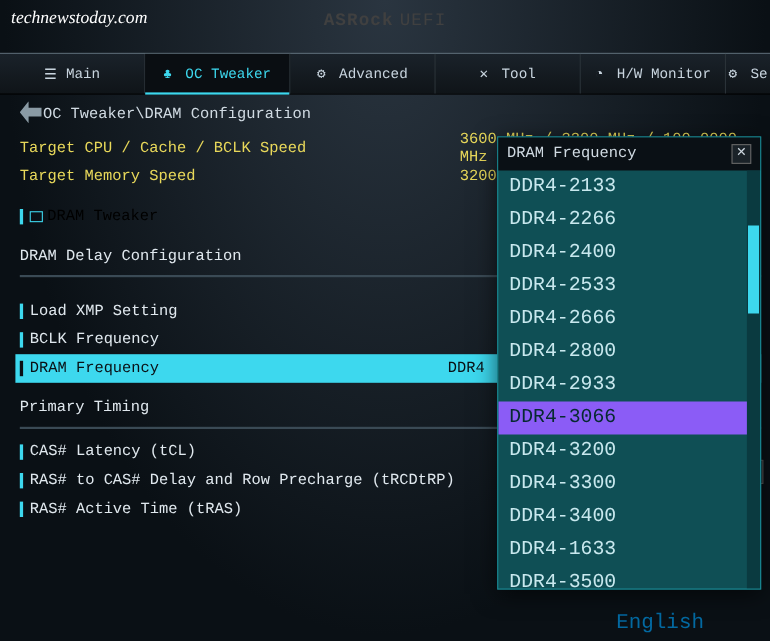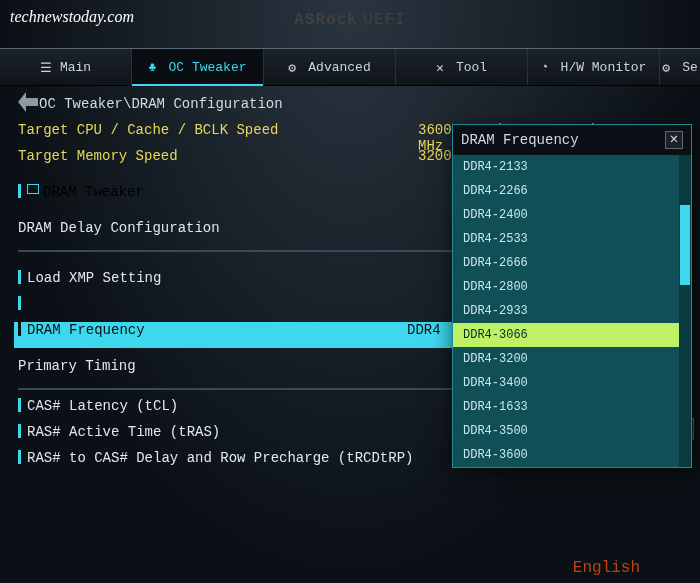--- a/index.html
+++ b/index.html
@@ -10,39 +10,39 @@
 .topbar{position:absolute;top:48px;left:0;right:0;height:38px;display:flex;background:linear-gradient(180deg,#1a222a,#0f1418);border-top:1px solid #5a6a75;border-bottom:1px solid #000}
 .tab{flex:1;display:flex;align-items:center;justify-content:center;gap:6px;font-size:13px;color:#c8d4de;border-right:1px solid #2a3238;cursor:pointer;position:relative}
 .tab:first-child{border-radius:8px 0 0 0}
 .tab:last-child{border-right:none}
 .tab.active{color:#3dd8ee;background:#0a0e12}
 .tab.active::after{content:"";position:absolute;bottom:-1px;left:0;right:0;height:2px;background:#3dd8ee}
 .tab .ico{width:14px;height:14px;display:inline-block}
 .content{position:absolute;top:92px;left:18px;right:8px;bottom:0}
 .breadcrumb{display:flex;align-items:flex-end;gap:1px;color:#d0dae2;font-size:14px;margin-bottom:10px}
 .back-arrow{width:20px;height:20px;background:#8a9aa4;clip-path:polygon(40% 0,40% 30%,100% 30%,100% 70%,40% 70%,40% 100%,0 50%);cursor:pointer}
-.row{display:flex;align-items:flex-start;height:26px;font-size:14px}
+.row{display:flex;align-items:center;height:26px;font-size:14px}
 .row .label{flex:0 0 400px}
 .yellow{color:#e8d85a}
 .cyan{color:#000000}
 .marker{display:inline-block;width:3px;height:14px;background:#3dd8ee;margin-right:6px;vertical-align:middle}
 .section-gap{height:10px}
 .icon-mini{display:inline-block;width:12px;height:10px;border:1px solid #3dd8ee;margin-right:4px;vertical-align:middle}
 .selected-row{background:#3dd8ee;color:#0a1015;margin-left:-4px;padding-left:4px}
 .selected-row .marker{background:#0a1015}
 .val-box{position:absolute;right:-2px;width:90px;height:22px;border:1px solid #555;background:#1a2228;text-align:center;line-height:20px;font-size:13px}
 .dropdown{position:absolute;top:124px;right:8px;width:240px;background:#0f4f55;border:1px solid #1a8a95;box-shadow:0 4px 20px rgba(0,0,0,.6);z-index:10}
 .dd-head{display:flex;justify-content:space-between;align-items:center;padding:6px 8px;background:#0a1015;color:#d0dae2;font-size:14px}
 .dd-close{width:18px;height:18px;background:#1a2228;border:1px solid #666;text-align:center;line-height:14px;font-size:14px;cursor:pointer}
 .dd-body{max-height:380px;overflow:hidden;position:relative}
-.dd-item{padding:5px 10px;font-size:12px;color:#c8e8ee;cursor:pointer}
-.dd-item.sel{background:#bef264;color:#062a30}
+.dd-item{padding:5px 10px;font-size:18px;color:#c8e8ee;cursor:pointer}
+.dd-item.sel{background:#8b5cf6;color:#062a30}
 .dd-scroll{position:absolute;right:0;top:0;bottom:0;width:12px;background:#0a3a40}
 .dd-thumb{position:absolute;right:1px;top:50px;width:10px;height:80px;background:#3dd8ee}
-.footer-lang{position:absolute;bottom:6px;right:60px;font-size:16px;color:#c2410c}
+.footer-lang{position:absolute;bottom:6px;right:60px;font-size:19px;color:#0369a1}
 </style>
 </head>
 <body>
 
 <div class="watermark">technewstoday.com</div>
 <div class="brand"><span>ASRock</span> <span class="light">UEFI</span></div>
 
 <div class="topbar">
   <div class="tab">
       <span class="ico">☰</span>
@@ -93,61 +93,63 @@
   <div class="row">DRAM Delay Configuration</div>
   <div style="height:2px;background:#3a4a55;margin:4px 0 8px 0"></div>
   <div class="section-gap"></div>
   <div class="row">
       <span class="marker"></span>
       <span>Load XMP Setting</span>
       <span class="val-box" style="top:326px">1</span>
     </div>
   <div class="row">
       <span class="marker"></span>
+      <span>BCLK Frequency</span>
     </div>
   <div class="row selected-row">
       <span class="marker"></span>
       <span class="label" style="flex:0 0 380px">DRAM Frequency</span>
       <span>DDR4</span>
     </div>
   <div class="section-gap"></div>
   <div class="row">Primary Timing</div>
   <div style="height:2px;background:#3a4a55;margin:4px 0 8px 0"></div>
   <div class="row">
       <span class="marker"></span>
       <span>CAS# Latency (tCL)</span>
     </div>
   <div class="row">
       <span class="marker"></span>
+      <span>RAS# to CAS# Delay and Row Precharge (tRCDtRP)</span>
+    </div>
+  <div class="row">
+      <span class="marker"></span>
       <span>RAS# Active Time (tRAS)</span>
     <span class="val-box" style="right:110px;bottom:auto">43</span>
     <span class="val-box" style="right:8px">Auto</span>
   </div>
-  <div class="row">
-      <span class="marker"></span>
-      <span>RAS# to CAS# Delay and Row Precharge (tRCDtRP)</span>
-    </div>
 </div>
 
 <div class="dropdown">
   <div class="dd-head">
     <span>DRAM Frequency</span>
     <span class="dd-close">✕</span>
   </div>
   <div class="dd-body">
     <div id="dd-items">
         <div class="dd-item">DDR4-2133</div>
         <div class="dd-item">DDR4-2266</div>
         <div class="dd-item">DDR4-2400</div>
         <div class="dd-item">DDR4-2533</div>
         <div class="dd-item">DDR4-2666</div>
         <div class="dd-item">DDR4-2800</div>
         <div class="dd-item">DDR4-2933</div>
         <div class="dd-item sel">DDR4-3066</div>
         <div class="dd-item">DDR4-3200</div>
+        <div class="dd-item">DDR4-3300</div>
         <div class="dd-item">DDR4-3400</div>
         <div class="dd-item">DDR4-1633</div>
         <div class="dd-item">DDR4-3500</div>
         <div class="dd-item">DDR4-3600</div>
       </div>
     <div class="dd-scroll">
         <div class="dd-thumb"></div>
       </div>
   </div>
 </div>

